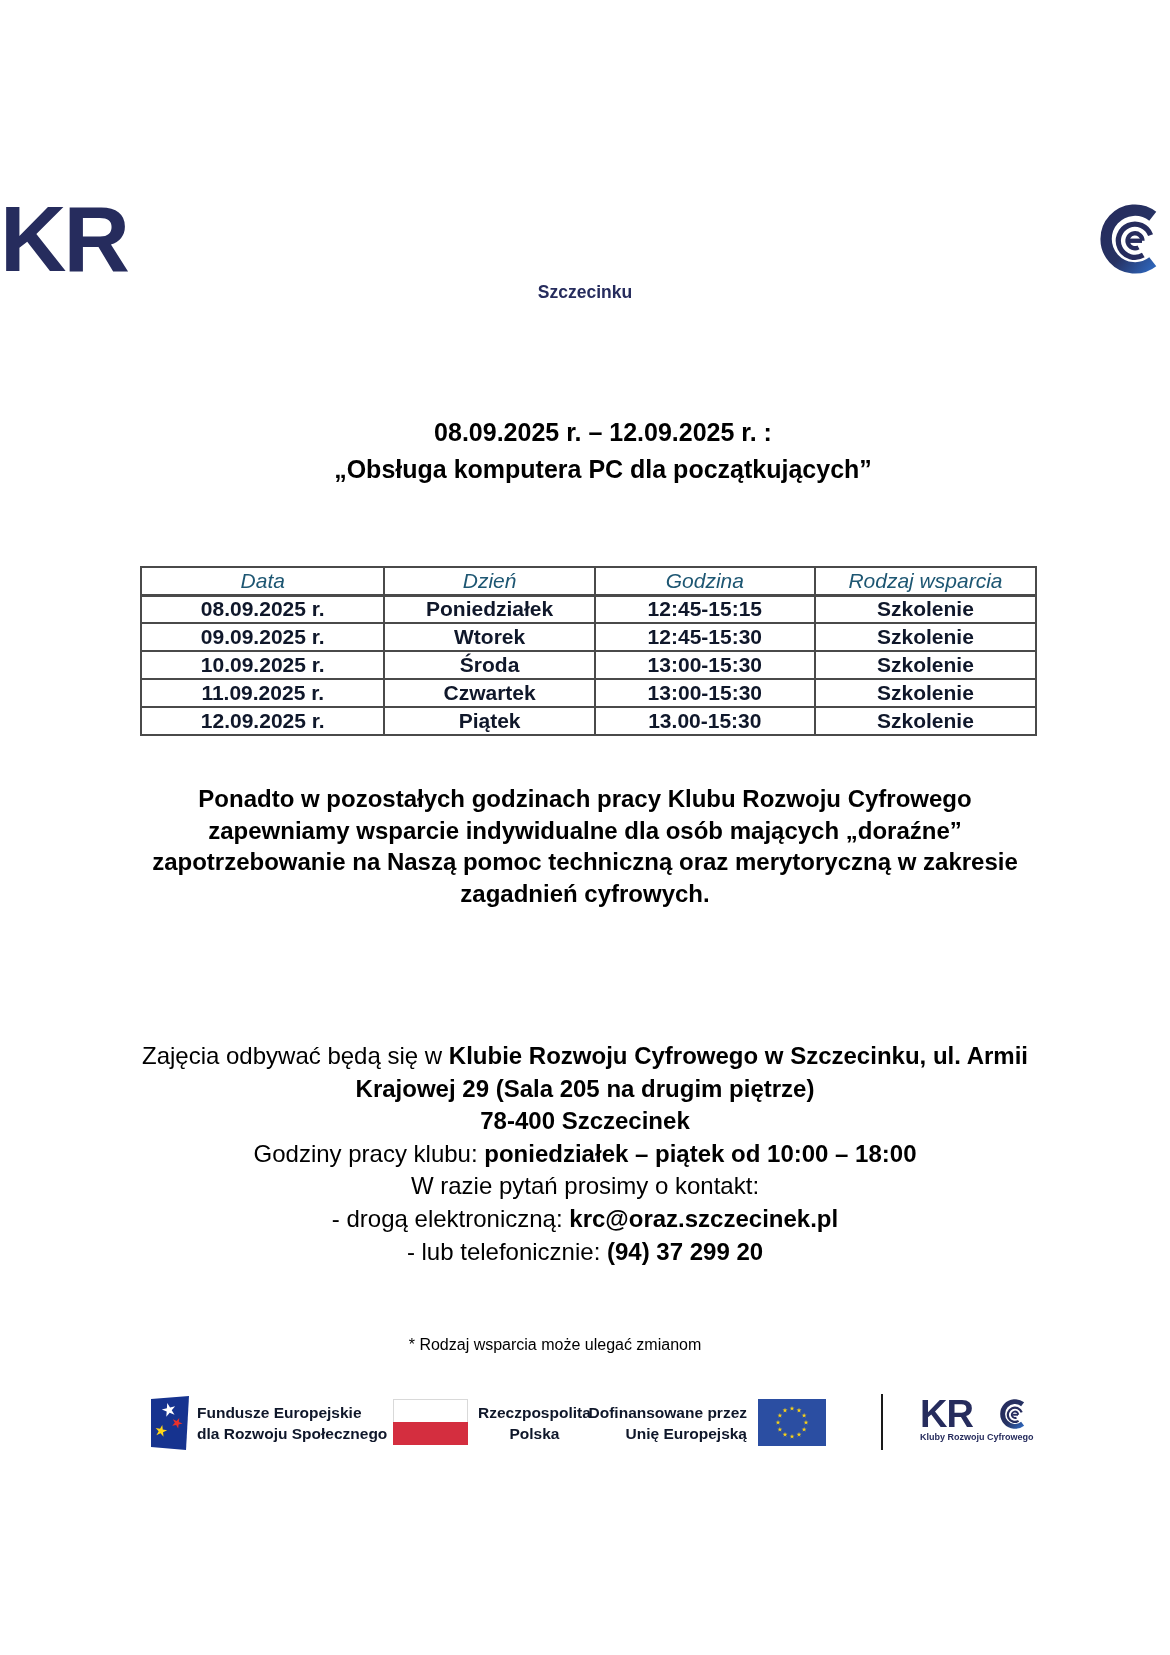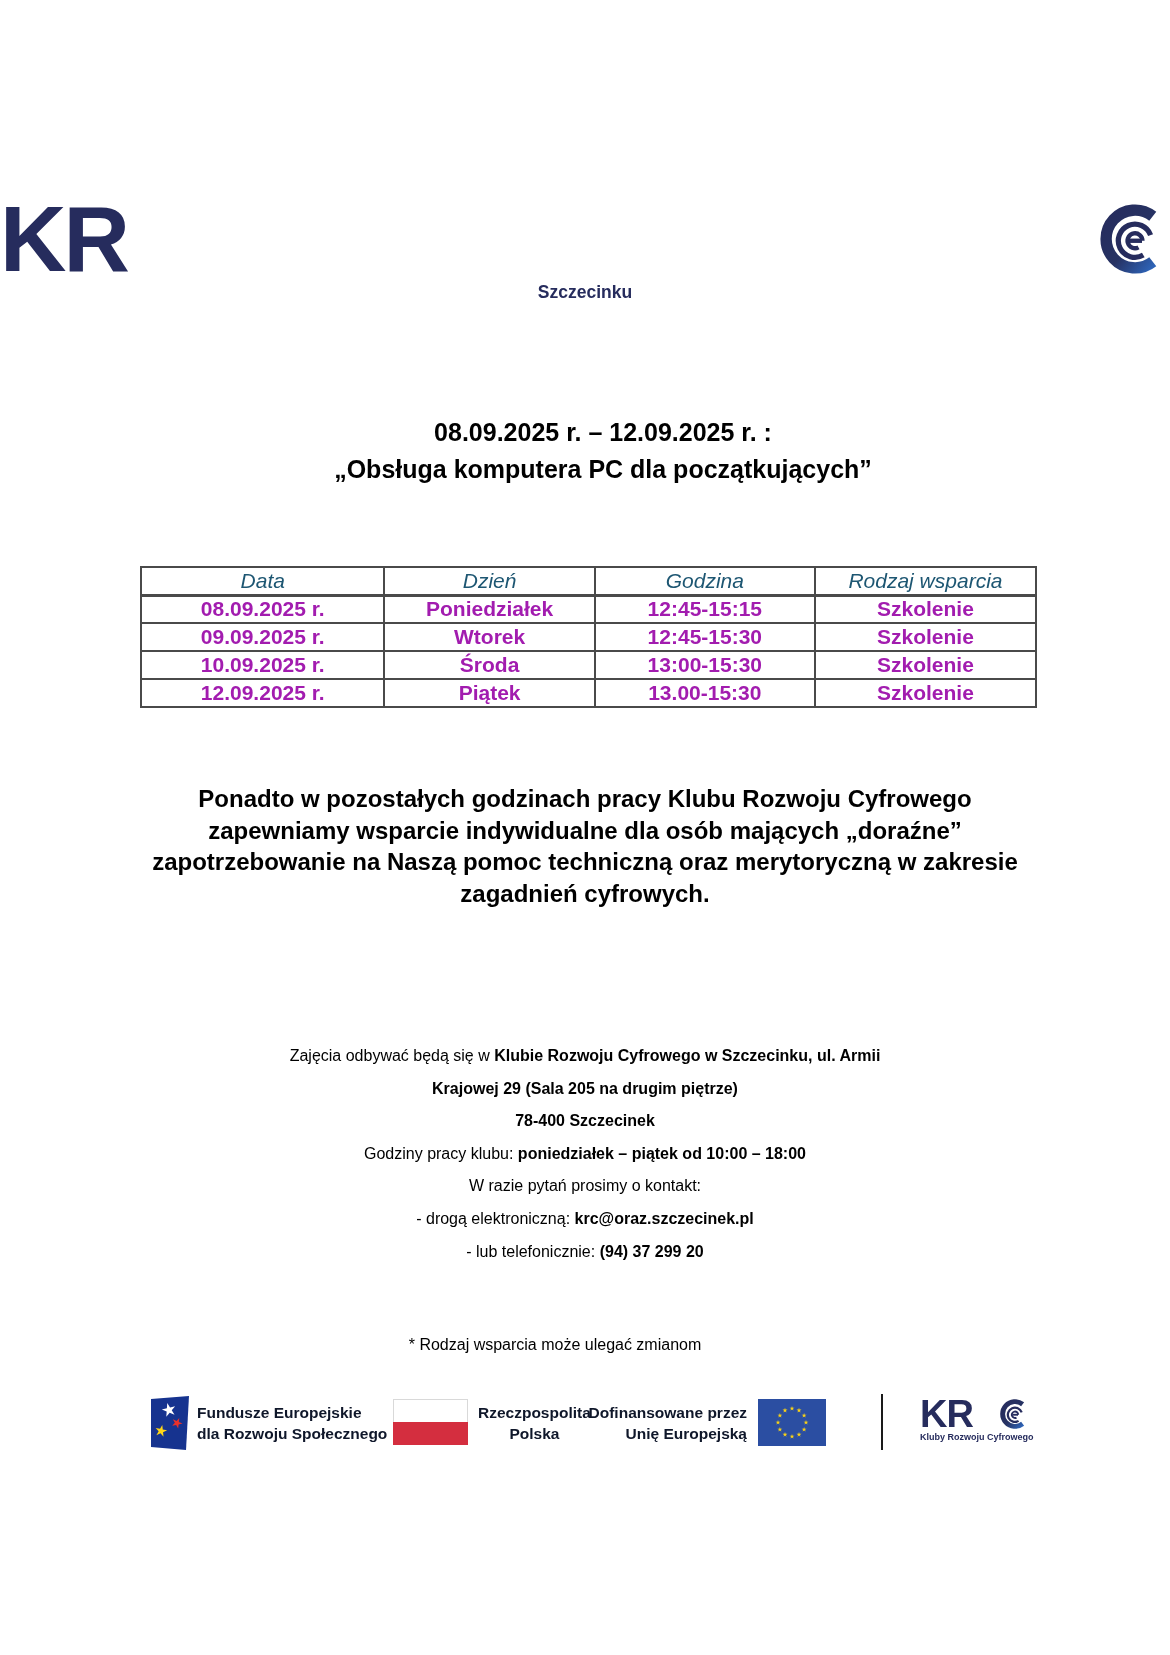--- a/index.html
+++ b/index.html
@@ -31,33 +31,33 @@
   .sched { position:absolute; top:566px; left:140px; width:897px;
            border-collapse:collapse; table-layout:fixed; }
   .sched th, .sched td {
     border:2px solid #4a4a4a; text-align:center; vertical-align:middle;
     height:28px; padding:0 16px; overflow:hidden; white-space:nowrap;
   }
   .sched th {
     font-style:italic; font-weight:normal; font-size:21px; color:#1d5672;
     border-bottom-width:3px;
   }
-  .sched td { font-weight:bold; font-size:21px; color:#a21caf; }
+  .sched td { font-weight:bold; font-size:21px; color:#0f172a; }
   .col-data   { width:27.2%; }
   .col-dzien  { width:23.5%; }
   .col-godz   { width:24.6%; }
   .col-rodzaj { width:24.7%; }
 
   
   .support-block { position:absolute; top:783px; left:135px; width:900px; text-align:center; }
   .support-line { font-size:24px; font-weight:bold; line-height:31.6px; }
 
   
   .location-block { position:absolute; top:1040px; left:85px; width:1000px; text-align:center; }
-  .loc-line { font-size:16px; line-height:32.6px; }
+  .loc-line { font-size:24px; line-height:32.6px; }
   .loc-line b { font-weight:bold; }
 
   
   .footnote { position:absolute; top:1333px; left:0; right:60px; text-align:center;
               font-size:16px; line-height:24px; }
 
   
   .footer-text { color:#0f172a; font-weight:bold; font-size:15.5px; line-height:21px; }
   .fe-logo   { position:absolute; top:1396px; left:150px; }
   .fe-text   { position:absolute; top:1402px; left:197px; text-align:left; }
@@ -140,20 +140,26 @@
         <td>12:45-15:30</td>
         <td>Szkolenie</td>
       </tr>
       <tr>
         <td>10.09.2025 r.</td>
         <td>Środa</td>
         <td>13:00-15:30</td>
         <td>Szkolenie</td>
       </tr>
       <tr>
+        <td>11.09.2025 r.</td>
+        <td>Czwartek</td>
+        <td>13:00-15:30</td>
+        <td>Szkolenie</td>
+      </tr>
+      <tr>
         <td>12.09.2025 r.</td>
         <td>Piątek</td>
         <td>13.00-15:30</td>
         <td>Szkolenie</td>
       </tr>
     </tbody>
   </table>
 
   <div class="support-block">
     <div class="support-line">Ponadto w  pozostałych godzinach pracy Klubu Rozwoju Cyfrowego</div>

